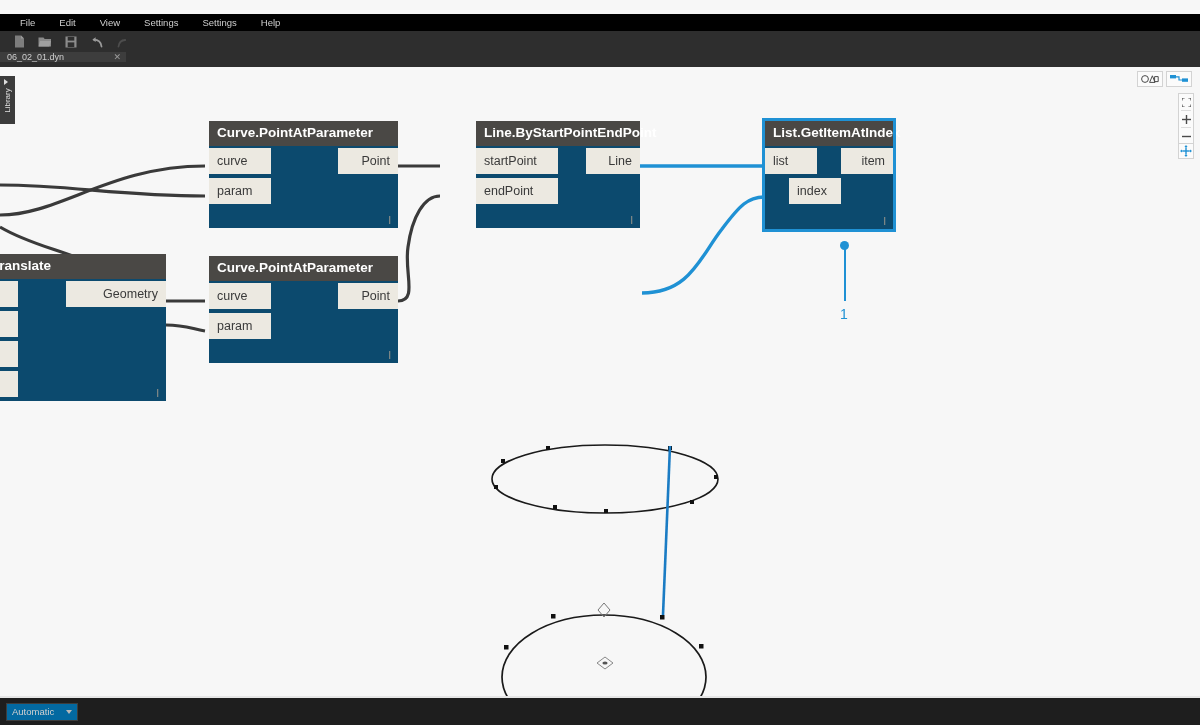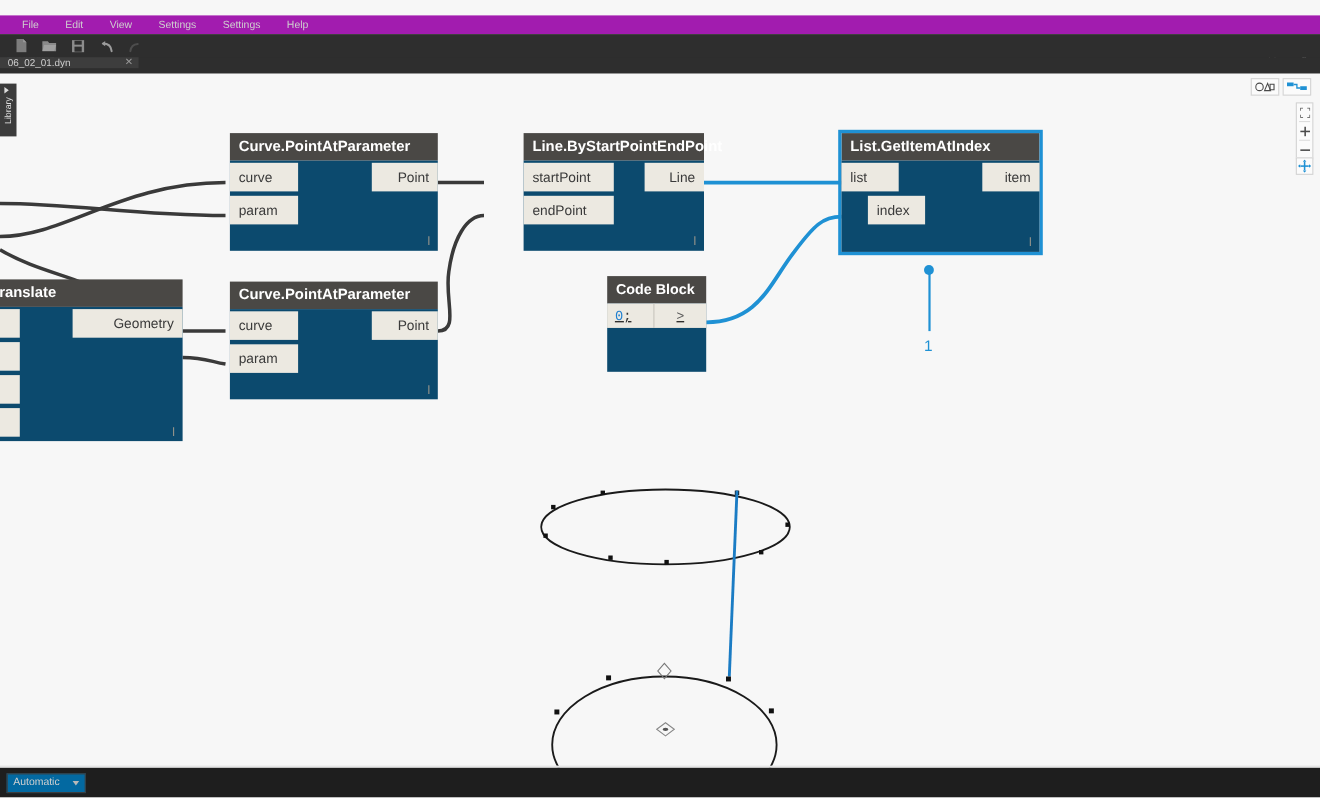--- a/index.html
+++ b/index.html
@@ -22,21 +22,21 @@
   .titlebar .apptitle { color:#d4d4d4; font-size:8.5px; letter-spacing:.2px; }
   .winbtns { position:absolute; right:0; top:0; height:14px; display:flex; }
   .winbtn {
     width:29px; height:14px; display:flex; align-items:center; justify-content:center;
     color:#d8d8d8; font-size:9px; line-height:1;
   }
 
   
   .menubar {
     position:absolute; top:14px; left:0; width:1200px; height:17px;
-    background:#a21caf; display:flex; align-items:center; padding-left:8px;
+    background:#000000; display:flex; align-items:center; padding-left:8px;
   }
   .menuitem {
     color:#cfcfcf; font-size:9.5px; padding:0 12px; line-height:17px;
   }
 
   
   .toolbar {
     position:absolute; top:31px; left:0; width:1200px; height:21px;
     background:#2e2e2e; display:flex; align-items:center; padding-left:6px;
   }
@@ -361,45 +361,36 @@
       <div class="body" style="height:82px;">
         <div class="ports">
           <div class="port in" style="top:2px;  width:82px;">startPoint</div>
           <div class="port in" style="top:32px; width:82px;">endPoint</div>
           <div class="port out" style="top:2px;  width:54px;">Line</div>
         </div>
         <div class="footer">l</div>
       </div>
     </div>
 
-    <div class="node selected" style="left:765px; top:54px; width:180px;">
+    <div class="node selected" style="left:765px; top:54px; width:128px;">
       <div class="hdr">List.GetItemAtIndex</div>
       <div class="body" style="height:83px;">
         <div class="ports">
           <div class="port in" style="top:2px;  width:52px;">list</div>
           <div class="port in" style="top:32px; width:52px;margin-left:24px;">index</div>
           <div class="port out" style="top:2px;  width:52px;">item</div>
         </div>
         <div class="footer">l</div>
       </div>
     </div>
 
     <div class="pin-dot" style="left:840px; top:174px;"></div>
     <div class="pin-line" style="left:844px; top:182px; height:52px;"></div>
     <div class="pin-val" style="left:840px; top:240px;">1</div>
 
-    <div class="node cb" style="left:552px; top:184px; width:90px;">
-      <div class="hdr">Code Block</div>
-      <div class="body" style="height:62px;">
-        <div class="cbrow">
-          <div class="cbtext"><span class="hl">0</span><span>;</span></div>
-          <div class="cbchev">&gt;</div>
-        </div>
-      </div>
-    </div>
 
     <div class="view-toggles">
       <div class="vt-btn">
         <svg width="19" height="10" viewBox="0 0 19 10">
           <circle cx="4" cy="5" r="3.4" fill="none" stroke="#4a4a4a" stroke-width="1"></circle>
           <path d="M8.6 8.4 L11.4 1.8 L14 8.4 Z" fill="none" stroke="#4a4a4a" stroke-width="1"></path>
           <path d="M13.6 2.6 h3.6 v5 h-3.6 z" fill="none" stroke="#4a4a4a" stroke-width="1"></path>
         </svg>
       </div>
       <div class="vt-btn">

